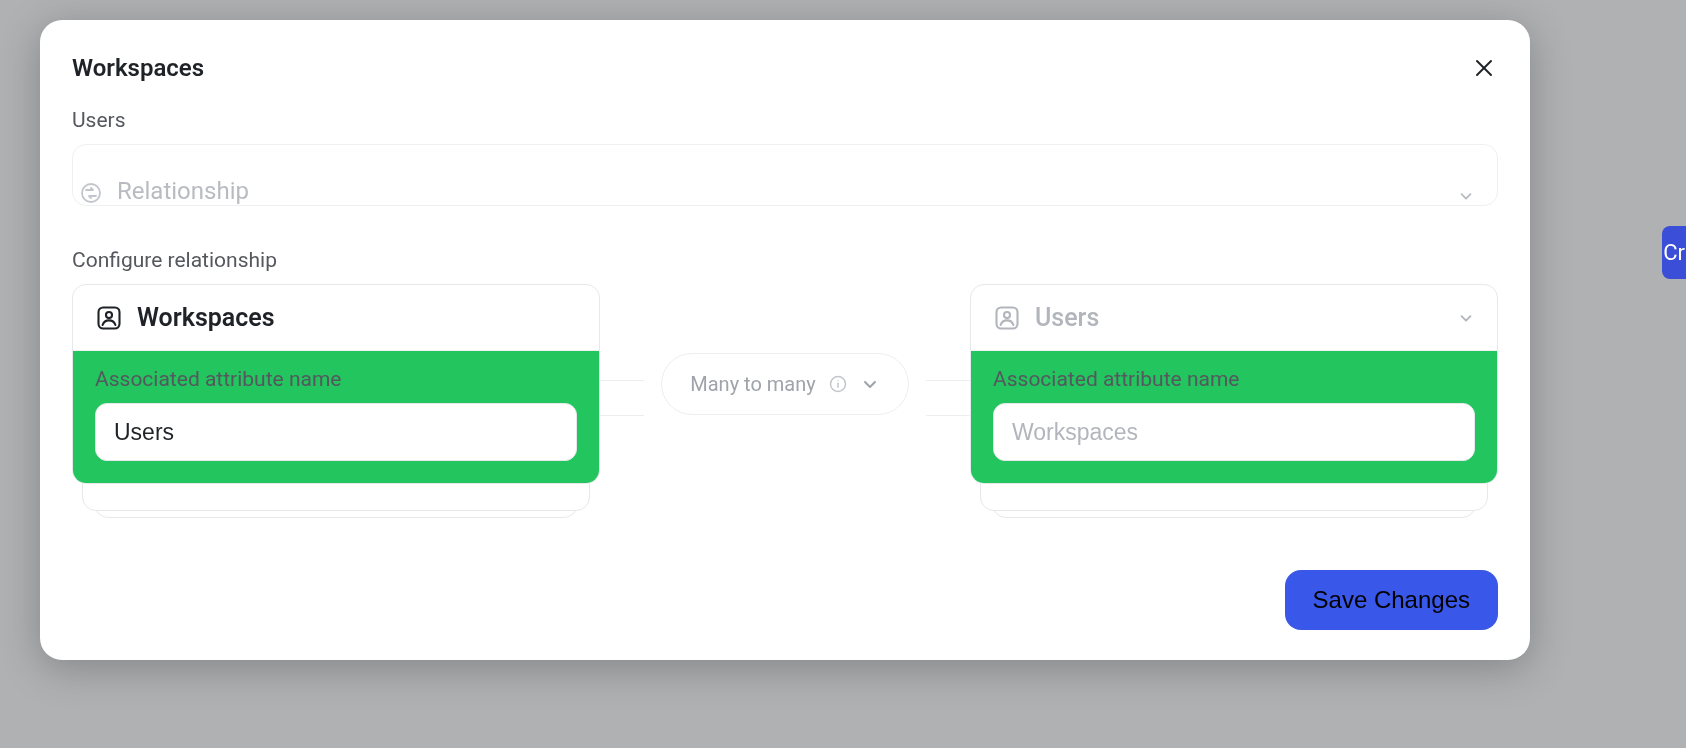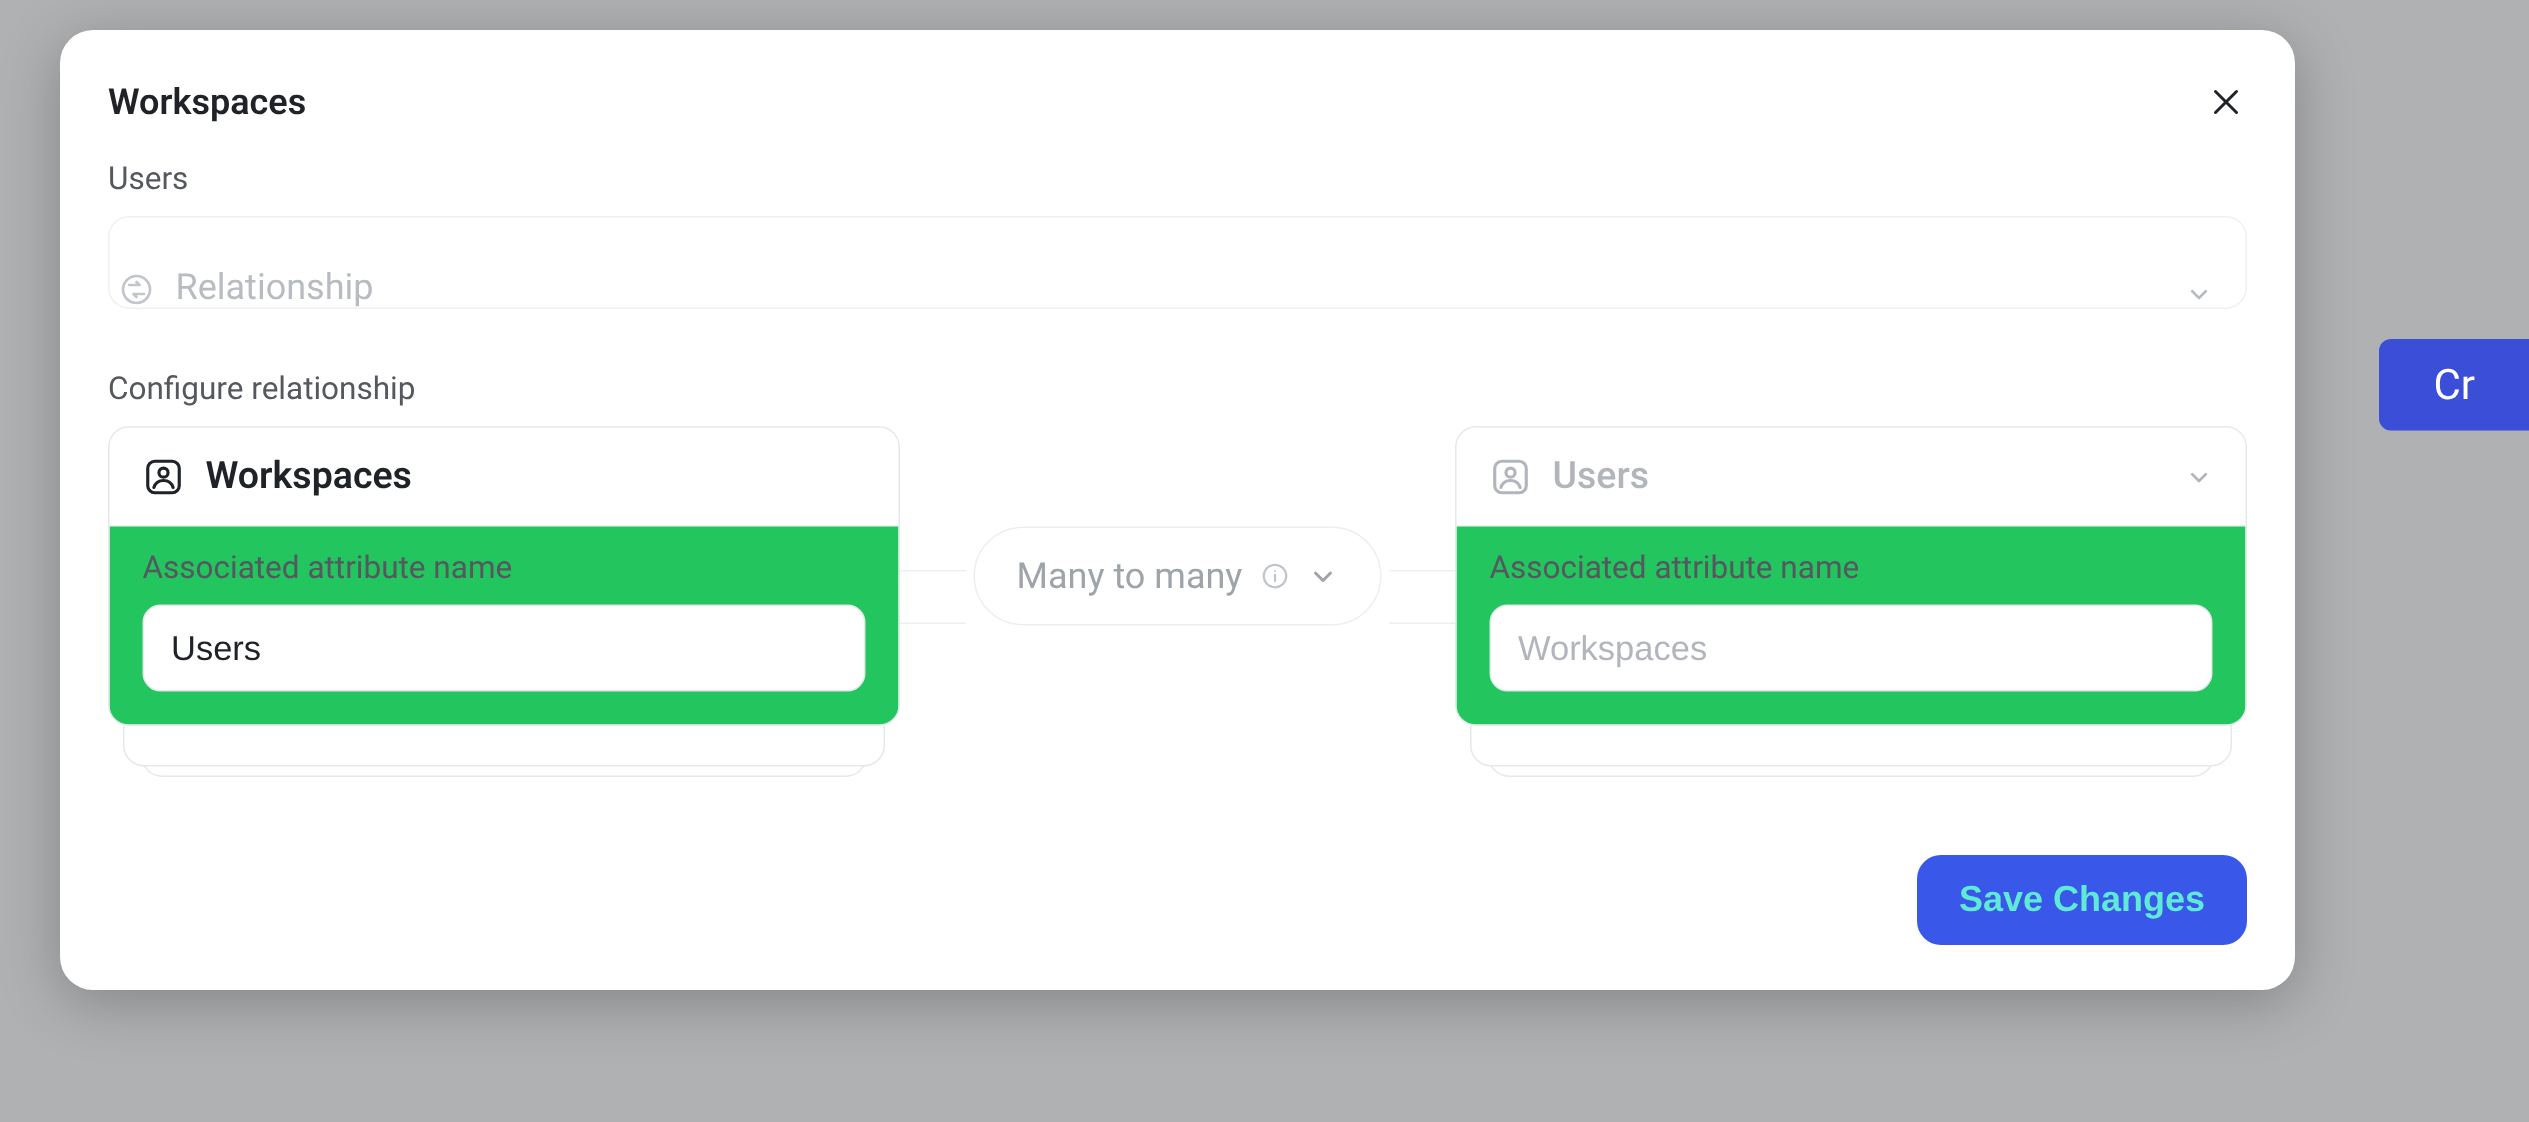--- a/index.html
+++ b/index.html
@@ -11,22 +11,22 @@
     height: 748px;
     position: relative;
     overflow: hidden;
   }
   .bg-button {
     position: absolute;
     right: 0;
     top: 226px;
     background: #3b4ed8;
     color: #fff;
-    padding: 14px 36px;
-    font-size: 28px;
+    padding: 14px 1px;
+    font-size: 22px;
     border-radius: 8px 0 0 8px;
   }
   .modal {
     position: absolute;
     left: 40px;
     top: 20px;
     width: 1490px;
     height: 640px;
     background: #fff;
     border-radius: 22px;
@@ -170,39 +170,39 @@
   .connector.right { right: -12px; width: 56px; border-left: none;  border-radius: 0 8px 8px 0; }
   .cardinality {
     position: relative;
     z-index: 2;
     display: flex;
     align-items: center;
     gap: 12px;
     border: 1px solid #eceef1;
     border-radius: 40px;
     padding: 18px 28px;
-    font-size: 24px;
+    font-size: 20px;
     color: #9fa3aa;
     background: #fff;
     cursor: pointer;
   }
   .cardinality .info-icon { display:flex; align-items:center; }
   .cardinality .chev { display:flex; align-items:center; }
   .footer {
     margin-top: auto;
     display: flex;
     justify-content: flex-end;
   }
   .save-btn {
     background: #3957e8;
-    color: #5eead4;
+    color: #000000;
     border: none;
     border-radius: 16px;
     font-size: 24px;
-    font-weight: 700;
+    font-weight: 400;
     padding: 16px 28px;
     cursor: pointer;
   }
   svg { display: block; }
 </style>
 </head>
 <body>
 
 <div class="bg-button">Cr</div>
 

